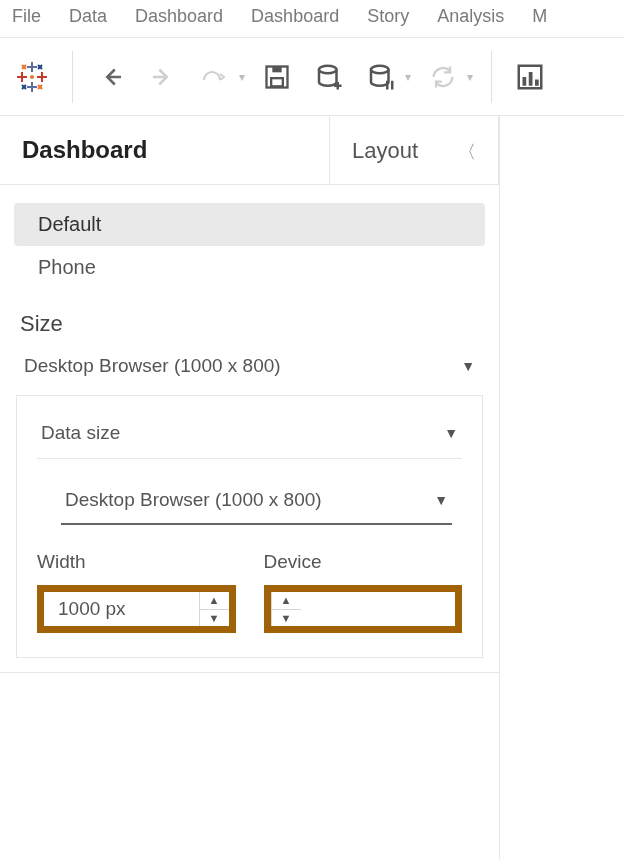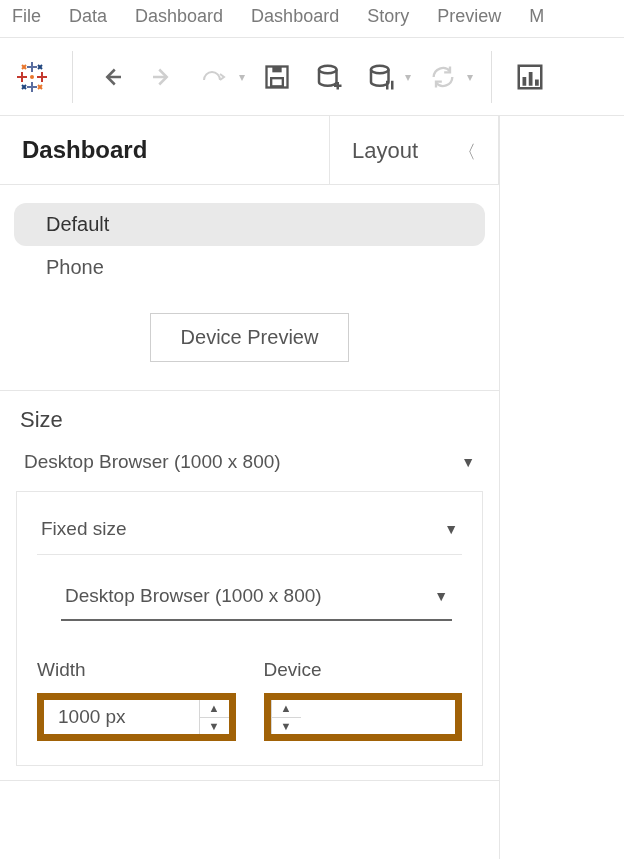--- a/index.html
+++ b/index.html
@@ -20,55 +20,55 @@
 
   
   .panel { width: 500px; border-right: 1px solid #e6e6e6; height: calc(859px - 106px); }
   .panel-header { display: flex; border-bottom: 1px solid #e6e6e6; }
   .tab { flex: 0 0 auto; padding: 20px 22px; font-size: 22px; border-right: 1px solid #e6e6e6; }
   .tab.main { font-weight: 700; font-size: 24px; flex: 1; color: #222; }
   .tab.layout { display: flex; align-items: flex-end; gap: 40px; color: #555; }
   .tab.layout .chev { color: #888; font-size: 18px; }
 
   .device-list { padding: 18px 14px 6px 14px; }
-  .device-item { padding: 10px 32px; font-size: 20px; color: #555; border-radius: 12px; }
+  .device-item { padding: 10px 24px; font-size: 20px; color: #555; border-radius: 4px; }
   .device-item.selected { background: #e9e9e9; color: #333; }
   .device-preview-wrap { display:flex; justify-content:center; padding: 18px 0 28px 0; border-bottom: 1px solid #e6e6e6;}
   .device-preview { border: 1px solid #cfcfcf; padding: 12px 30px; font-size: 20px; color: #555; background:#fff; }
 
   .size-section { padding: 16px 20px 20px 20px; }
   .size-title { font-size: 22px; color: #444; margin-bottom: 14px; }
   .size-line { display:flex; align-items:center; justify-content:space-between; color:#555; font-size:19px; padding: 4px 4px 18px 4px;}
   .size-line .dd { color:#555; font-size:14px; }
 
   .size-card { border:1px solid #e6e6e6; margin: 0 -4px; padding: 18px 20px 24px 20px; }
   .sel { display:flex; align-items:center; justify-content:space-between; border-bottom:1px solid #e6e6e6; padding:8px 4px 14px 4px; color:#555; font-size:19px; }
   .sel .dd { font-size:14px; color:#555; }
   .sel.inner { margin: 22px 10px 0 24px; border-bottom:2px solid #666; padding-bottom:12px;}
-  .wh-row { display:flex; gap:28px; margin-top: 38px; align-items: center; }
+  .wh-row { display:flex; gap:28px; margin-top: 26px; align-items: center; }
   .wh-col { flex:1; }
   .wh-label { font-size:19px; color:#555; margin-bottom:12px; }
   .spin { display:flex; border:7px solid #a16207; height:48px; }
   .spin input { flex:1; border:none; padding:0 14px; font-size:19px; color:#555; outline:none; width: 100%; }
   .spin .btns { width:30px; border-left:1px solid #d6d6d6; display:flex; flex-direction:column; }
   .spin .btns div { flex:1; display:flex; align-items:center; justify-content:center; font-size:11px; color:#555; }
   .spin .btns div:first-child { border-bottom:1px solid #d6d6d6; }
 
   .panel-hr { border-top:1px solid #e6e6e6; margin-top: -6px;}
 </style>
 </head>
 <body>
 
 <div class="menubar">
   <span>File</span>
   <span>Data</span>
   <span>Dashboard</span>
   <span>Dashboard</span>
   <span>Story</span>
-  <span>Preview</span>
+  <span>Analysis</span>
   <span>M</span>
 </div>
 
 <div class="toolbar">
   <div class="logo">
     <svg width="34" height="34" viewBox="0 0 34 34">
       <g stroke-width="2">
         <line x1="17" y1="2" x2="17" y2="12" stroke="#5b6ea0"></line>
         <line x1="12" y1="7" x2="22" y2="7" stroke="#5b6ea0"></line>
         <line x1="17" y1="22" x2="17" y2="32" stroke="#5b6ea0"></line>
@@ -172,34 +172,31 @@
     <div class="tab layout">
       <span>Layout</span>
       <span class="chev">〈</span>
     </div>
   </div>
 
   <div class="device-list">
     <div class="device-item selected">Default</div>
     <div class="device-item">Phone</div>
   </div>
-  <div class="device-preview-wrap">
-    <button class="device-preview">Device Preview</button>
-  </div>
 
   <div class="size-section">
     <div class="size-title">Size</div>
     <div class="size-line">
       <span>Desktop Browser (1000 x 800)</span>
       <span class="dd">▼</span>
     </div>
 
     <div class="size-card">
       <div class="sel">
-        <span>Fixed size</span>
+        <span>Data size</span>
         <span class="dd">▼</span>
       </div>
       <div class="sel inner">
         <span>Desktop Browser (1000 x 800)</span>
         <span class="dd">▼</span>
       </div>
 
       <div class="wh-row">
         <div class="wh-col">
           <div class="wh-label">Width</div>

